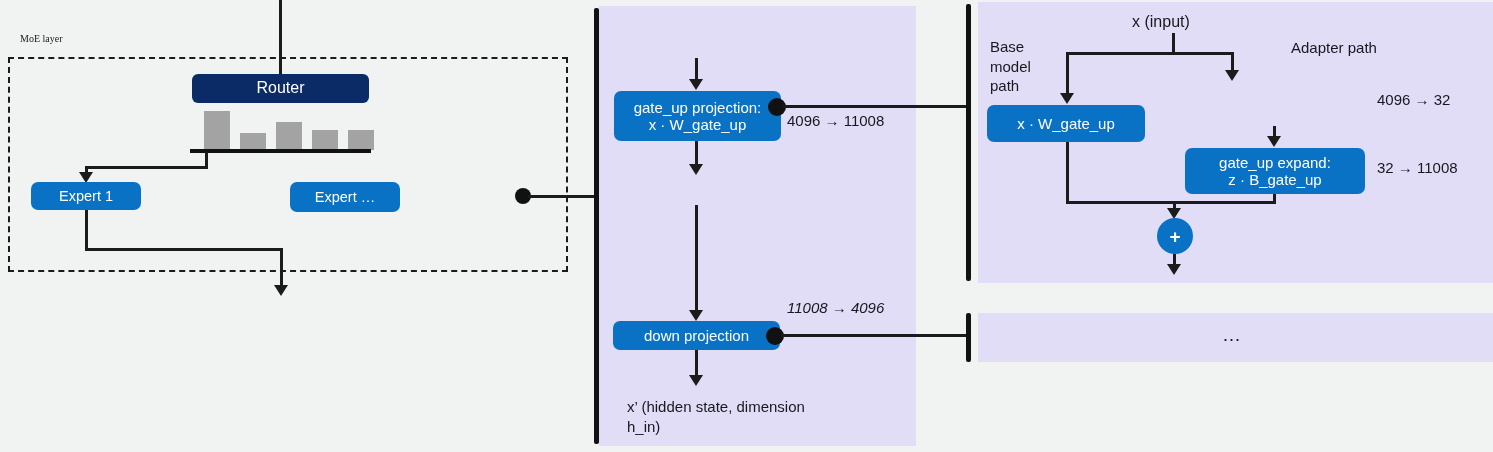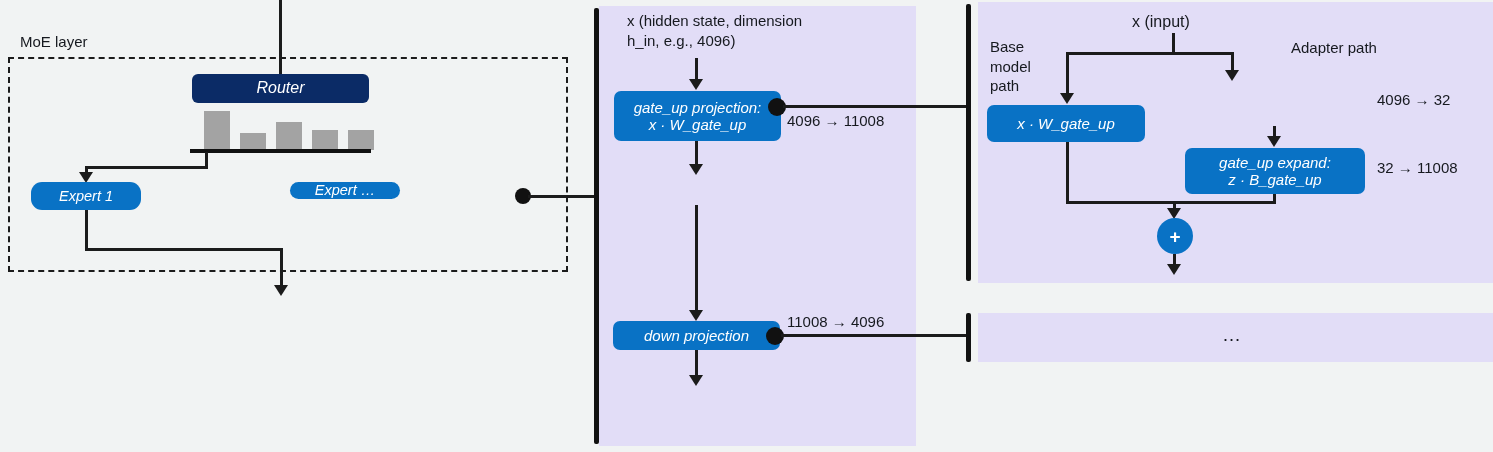--- a/index.html
+++ b/index.html
@@ -26,37 +26,36 @@
     color:#ffffff;
     border-radius:7px;
     display:flex;
     align-items:center;
     justify-content:center;
     text-align:center;
     font-size:15px;
     line-height:1.16;
     box-sizing:border-box;
     white-space:pre-line;
-    font-style:italic;
   }
   .box.router{
     background:#0b2b66;
     border-radius:6px;
     font-size:16px;
   }
-  .box.small{font-size:14.5px;border-radius:11px;}
+  .box.small{font-size:14.5px;}
 
   
   .txt{
     color:#16191f;
     font-size:15px;
     line-height:1.30;
     white-space:pre-line;
   }
-  .txt.lbl{font-size:15px;}
+  .txt.lbl{font-size:10px;font-family:Liberation Serif, serif;}
   .txt.big{font-size:16px;}
 
   
   .vline{background:#1b1b1b;width:3px;}
   .hline{background:#1b1b1b;height:3px;}
   .vline-thick{background:#111;width:5px;border-radius:2px;}
   .dot{background:#111;border-radius:50%;}
   .bars-base{background:#111;height:4px;}
   .bar{background:#a3a3a3;}
   .arrowhead{
@@ -96,59 +95,59 @@
     <div class="abs bar" style="left:152px;top:22px;width:26px;height:20px;"></div>
   </div>
   <div class="abs bars-base" style="left:190px;top:149px;width:181px;"></div>
 
   <div class="abs vline" style="left:205px;top:152px;height:17px;"></div>
   <div class="abs hline" style="left:85px;top:166px;width:123px;"></div>
   <div class="abs vline" style="left:85px;top:166px;height:10px;"></div>
   <div class="abs arrowhead" style="left:79px;top:172px;"></div>
 
   <div class="abs box small" style="left:31px;top:182px;width:110px;height:28px;">Expert 1</div>
-  <div class="abs box small" style="left:290px;top:182px;width:110px;height:17px;">Expert …</div>
+  <div class="abs box small" style="left:290px;top:182px;width:110px;height:30px;">Expert …</div>
 
   <div class="abs dot" style="left:515px;top:188px;width:16px;height:16px;"></div>
   <div class="abs hline" style="left:528px;top:195px;width:70px;"></div>
 
   <div class="abs vline" style="left:85px;top:210px;height:41px;"></div>
   <div class="abs hline" style="left:85px;top:248px;width:198px;"></div>
   <div class="abs vline" style="left:280px;top:248px;height:39px;"></div>
   <div class="abs arrowhead" style="left:274px;top:285px;"></div>
 
   <div class="abs panel-purple" style="left:599px;top:6px;width:317px;height:440px;"></div>
   <div class="abs vline-thick" style="left:594px;top:8px;height:436px;"></div>
 
-  <div class="abs txt" style="left:627px;top:11px;width:270px;">x  (hidden state, dimension
-h_in, e.g., 4096)</div>
 
   <div class="abs vline" style="left:695px;top:58px;height:24px;"></div>
   <div class="abs arrowhead" style="left:689px;top:79px;"></div>
 
   <div class="abs box" style="left:614px;top:91px;width:167px;height:50px;">gate_up projection:
 x · W_gate_up</div>
   <div class="abs dot" style="left:768px;top:98px;width:18px;height:18px;"></div>
   <div class="abs hline" style="left:783px;top:105px;width:184px;"></div>
   <div class="abs txt" style="left:787px;top:111px;">4096 → 11008</div>
 
   <div class="abs vline" style="left:695px;top:141px;height:25px;"></div>
   <div class="abs arrowhead" style="left:689px;top:164px;"></div>
 
 
   <div class="abs vline" style="left:695px;top:205px;height:110px;"></div>
   <div class="abs arrowhead" style="left:689px;top:310px;"></div>
 
   <div class="abs box" style="left:613px;top:321px;width:167px;height:29px;">down projection</div>
   <div class="abs dot" style="left:766px;top:327px;width:18px;height:18px;"></div>
   <div class="abs hline" style="left:781px;top:334px;width:186px;"></div>
-  <div class="abs txt" style="left:787px;top:312px;">11008 → 4096</div>
+  <div class="abs txt" style="left:787px;top:298px;font-style:italic;">11008 → 4096</div>
 
   <div class="abs vline" style="left:695px;top:350px;height:31px;"></div>
   <div class="abs arrowhead" style="left:689px;top:375px;"></div>
+  <div class="abs txt" style="left:627px;top:397px;width:280px;">x’  (hidden state, dimension
+h_in)</div>
 
   <div class="abs panel-purple" style="left:978px;top:2px;width:515px;height:281px;"></div>
   <div class="abs vline-thick" style="left:966px;top:4px;height:277px;"></div>
 
   <div class="abs txt big" style="left:1132px;top:12px;">x  (input)</div>
 
   <div class="abs vline" style="left:1172px;top:33px;height:21px;"></div>
   <div class="abs hline" style="left:1066px;top:52px;width:168px;"></div>
   <div class="abs vline" style="left:1066px;top:52px;height:44px;"></div>
   <div class="abs arrowhead" style="left:1060px;top:93px;"></div>

